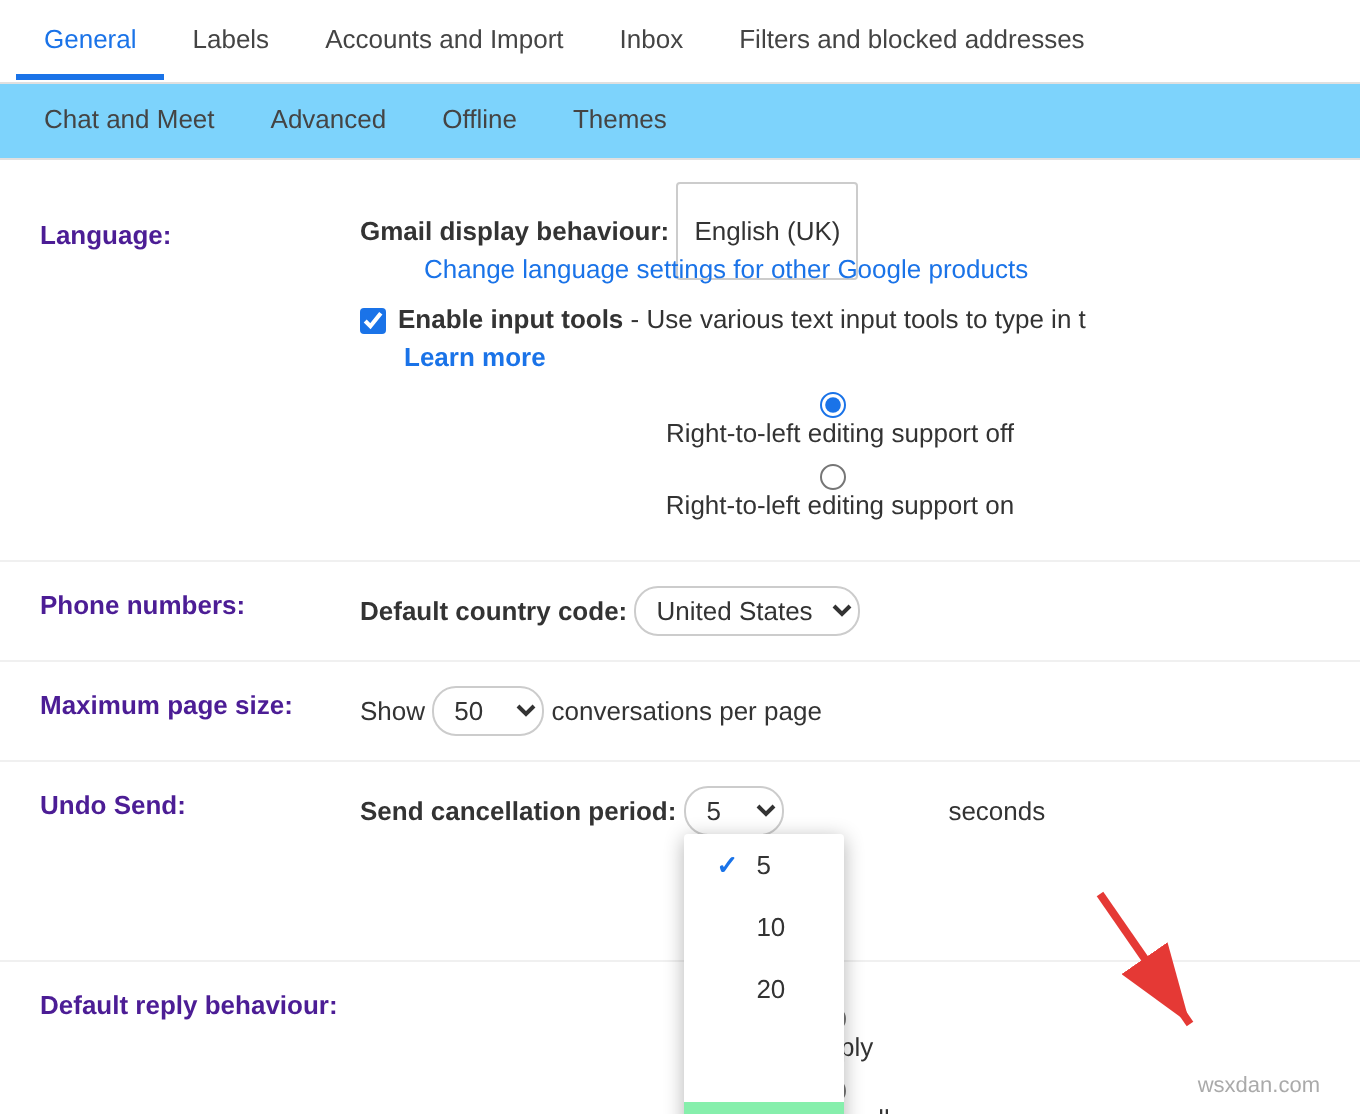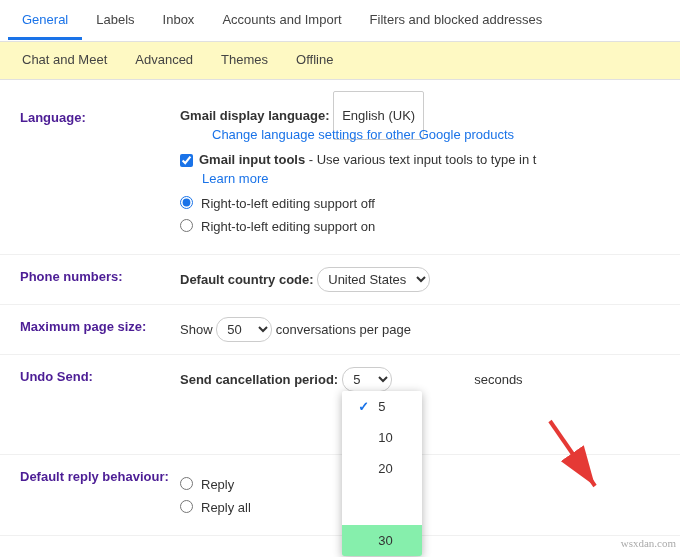--- a/index.html
+++ b/index.html
@@ -34,21 +34,21 @@
       border-bottom: 3px solid #1a73e8;
       font-weight: 500;
     }
 
     
     .nav-tabs-2 {
       display: flex;
       align-items: center;
       border-bottom: 1px solid #e0e0e0;
       padding: 0 8px;
-      background: #fef9c3;
+      background: #7dd3fc;
     }
     .nav-tab-2 {
       padding: 10px 14px;
       font-size: 13px;
       color: #444;
       cursor: pointer;
       border-bottom: 3px solid transparent;
       margin-bottom: -1px;
     }
 
@@ -110,22 +110,23 @@
       margin-right: 6px;
       margin-top: 2px;
       accent-color: #1a73e8;
     }
 
     .radio-group {
       margin-top: 10px;
     }
     .radio-row {
       display: flex;
-      align-items: flex-start;
+      align-items: center;
       margin-bottom: 8px;
+      flex-direction: column;
     }
     .radio-row input[type="radio"] {
       margin-right: 8px;
       accent-color: #1a73e8;
     }
 
     
     select {
       border: 1px solid #ccc;
       border-radius: 12px;
@@ -196,62 +197,62 @@
 
     
     .learn-more-row {
       padding: 8px 20px;
     }
 
     
     .watermark {
       position: fixed;
       bottom: 8px;
-      right: 4px;
+      right: 20px;
       font-size: 11px;
       color: #aaa;
-      font-family: Liberation Serif, serif;
+      font-family: Liberation Sans, sans-serif;
     }
   </style>
 </head>
 <body>
 
 <div class="nav-tabs">
   <div class="nav-tab active">General</div>
   <div class="nav-tab">Labels</div>
+  <div class="nav-tab">Accounts and Import</div>
   <div class="nav-tab">Inbox</div>
-  <div class="nav-tab">Accounts and Import</div>
   <div class="nav-tab">Filters and blocked addresses</div>
 </div>
 
 <div class="nav-tabs-2">
   <div class="nav-tab-2">Chat and Meet</div>
   <div class="nav-tab-2">Advanced</div>
+  <div class="nav-tab-2">Offline</div>
   <div class="nav-tab-2">Themes</div>
-  <div class="nav-tab-2">Offline</div>
 </div>
 
 <div class="settings-content">
 
   <div class="settings-row">
     <div class="settings-label">Language:</div>
     <div class="settings-value">
       <div>
-        <span class="field-label">Gmail display language:</span>
+        <span class="field-label">Gmail display behaviour:</span>
         <span class="input-box">English (UK)</span>
       </div>
       <a class="link-blue">Change language settings for other Google products</a>
 
       <div class="checkbox-row">
         <input type="checkbox" checked="" style="">
         <span>
-          <strong>Gmail input tools</strong><span> - Use various text input tools to type in t</span>
+          <strong>Enable input tools</strong><span> - Use various text input tools to type in t</span>
         </span>
       </div>
-      <a class="link-blue" style="margin-left: 22px;">Learn more</a>
+      <a class="link-blue" style="margin-left: 22px; font-weight: bold;">Learn more</a>
 
       <div class="radio-group">
         <div class="radio-row">
           <input type="radio" name="rtl" checked="" style="">
           <span>Right-to-left editing support off</span>
         </div>
         <div class="radio-row">
           <input type="radio" name="rtl" style="">
           <span>Right-to-left editing support on</span>
         </div>

